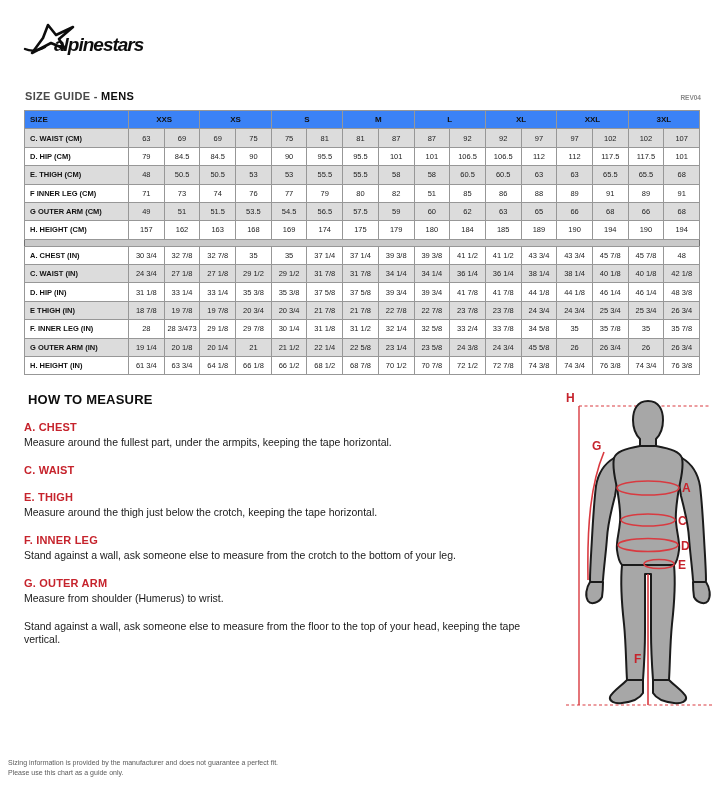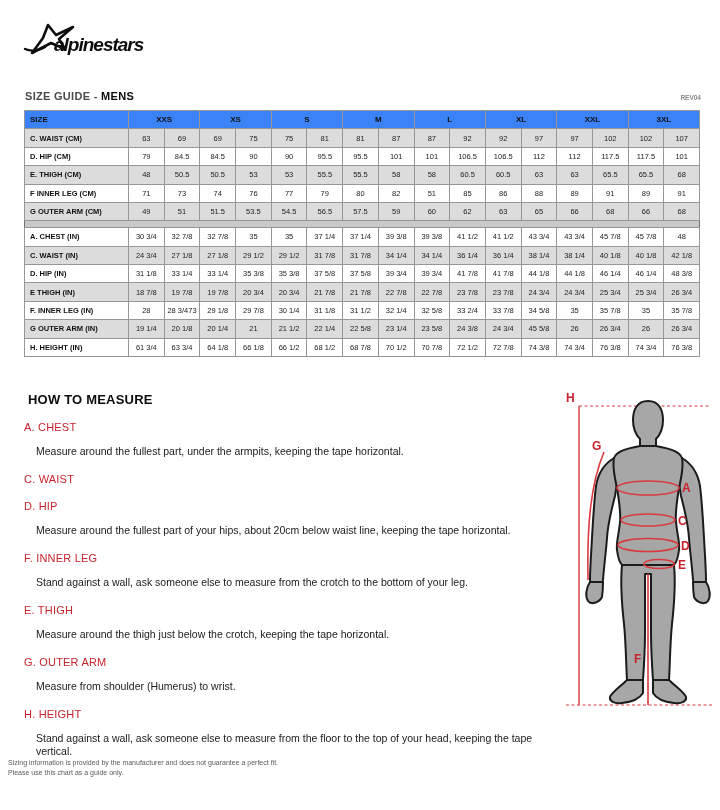--- a/index.html
+++ b/index.html
@@ -22,22 +22,22 @@
   table.size th,table.size td{border:1px solid #979797;font-size:7.5px;text-align:center;padding:4.2px 1px;color:#222;}
   table.size th{background:#3b82f6;font-weight:800;font-size:8px;color:#111;}
   table.size td.lbl,table.size th.lbl{width:97px;text-align:left;padding-left:5px;font-weight:800;color:#111;}
   table.size tr.alt td{background:#dcdcdc;}
   table.size tr.spacer td{background:#c9c9c9;padding:0;height:6px;border-left:none;border-right:none;}
 
   
   .htm{position:absolute;left:24px;top:392px;width:532px;}
   .htm h2{margin:0 0 14px 4px;font-size:13px;font-weight:800;color:#0d0d0d;letter-spacing:.2px;}
   .htm .item{margin-bottom:15px;}
-  .htm .item h3{margin:0 0 3px 0;font-size:11px;font-weight:400;color:#c6232c;letter-spacing:.2px;}
-  .htm .item p{margin:12px;font-size:10.5px;color:#1a1a1a;line-height:13px;}
+  .htm .item h3{margin:0 0 3px 0;font-size:11px;font-weight:700;color:#c6232c;letter-spacing:.2px;}
+  .htm .item p{margin:0;font-size:10.5px;color:#1a1a1a;line-height:13px;}
 
   
   .figure{position:absolute;left:558px;top:388px;}
   .figure text{font-family:"Liberation Sans","DejaVu Sans",sans-serif;font-weight:800;font-size:12px;fill:#c6232c;}
 
   
   .footer{position:absolute;left:8px;top:758px;width:704px;font-size:7px;color:#5a5a5a;line-height:9.5px;}
 </style>
 </head>
 <body>
@@ -158,20 +158,39 @@
         <td>59</td>
         <td>60</td>
         <td>62</td>
         <td>63</td>
         <td>65</td>
         <td>66</td>
         <td>68</td>
         <td>66</td>
         <td>68</td>
       </tr>
+      <tr class="">
+        <td class="lbl">H. HEIGHT (CM)</td>
+        <td>157</td>
+        <td>162</td>
+        <td>163</td>
+        <td>168</td>
+        <td>169</td>
+        <td>174</td>
+        <td>175</td>
+        <td>179</td>
+        <td>180</td>
+        <td>184</td>
+        <td>185</td>
+        <td>189</td>
+        <td>190</td>
+        <td>194</td>
+        <td>190</td>
+        <td>194</td>
+      </tr>
       <tr class="spacer">
         <td colspan="17"></td>
       </tr>
       <tr class="">
         <td class="lbl">A. CHEST (IN)</td>
         <td>30 3/4</td>
         <td>32 7/8</td>
         <td>32 7/8</td>
         <td>35</td>
         <td>35</td>
@@ -308,37 +327,32 @@
   <h2>HOW TO MEASURE</h2>
 
   <div class="item">
     <h3>A. CHEST</h3>
     <p>Measure around the fullest part, under the armpits, keeping the tape horizontal.</p>
   </div>
   <div class="item">
     <h3>C. WAIST</h3>
   </div>
   <div class="item">
-    <h3>D. HIP</h3>
-    <p>Measure around the fullest part of your hips, about 20cm below waist line, keeping the tape horizontal.</p>
+    <h3>E. THIGH</h3>
+    <p>Measure around the thigh just below the crotch, keeping the tape horizontal.</p>
   </div>
   <div class="item">
     <h3>F. INNER LEG</h3>
     <p>Stand against a wall, ask someone else to measure from the crotch to the bottom of your leg.</p>
   </div>
   <div class="item">
-    <h3>E. THIGH</h3>
-    <p>Measure around the thigh just below the crotch, keeping the tape horizontal.</p>
-  </div>
-  <div class="item">
     <h3>G. OUTER ARM</h3>
     <p>Measure from shoulder (Humerus) to wrist.</p>
   </div>
   <div class="item">
-    <h3>H. HEIGHT</h3>
     <p>Stand against a wall, ask someone else to measure from the floor to the top of your head, keeping the tape vertical.</p>
   </div>
 </div>
 
 <div class="figure">
   <svg width="158" height="324" viewBox="0 0 158 324">
 
     <line x1="21" y1="18" x2="152" y2="18" stroke="#d93a40" stroke-width="1.2" stroke-dasharray="3,2.5"></line>
     <line x1="8" y1="317" x2="154" y2="317" stroke="#d93a40" stroke-width="1.2" stroke-dasharray="3,2.5"></line>
     <line x1="21" y1="18" x2="21" y2="317" stroke="#d93a40" stroke-width="1.4"></line>

